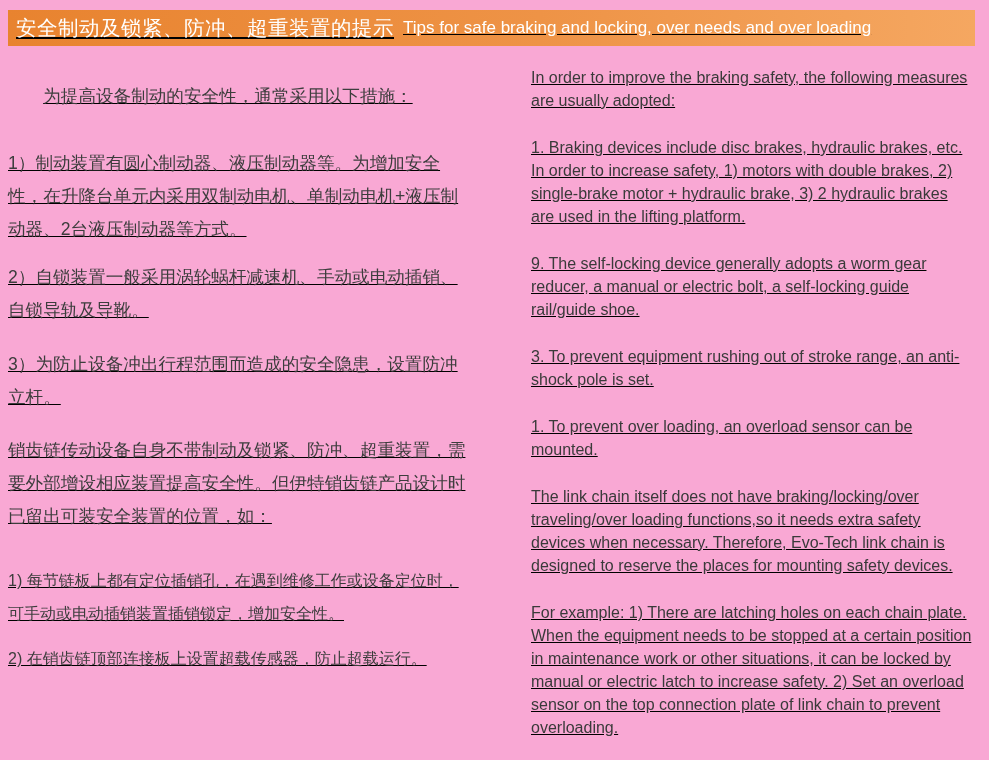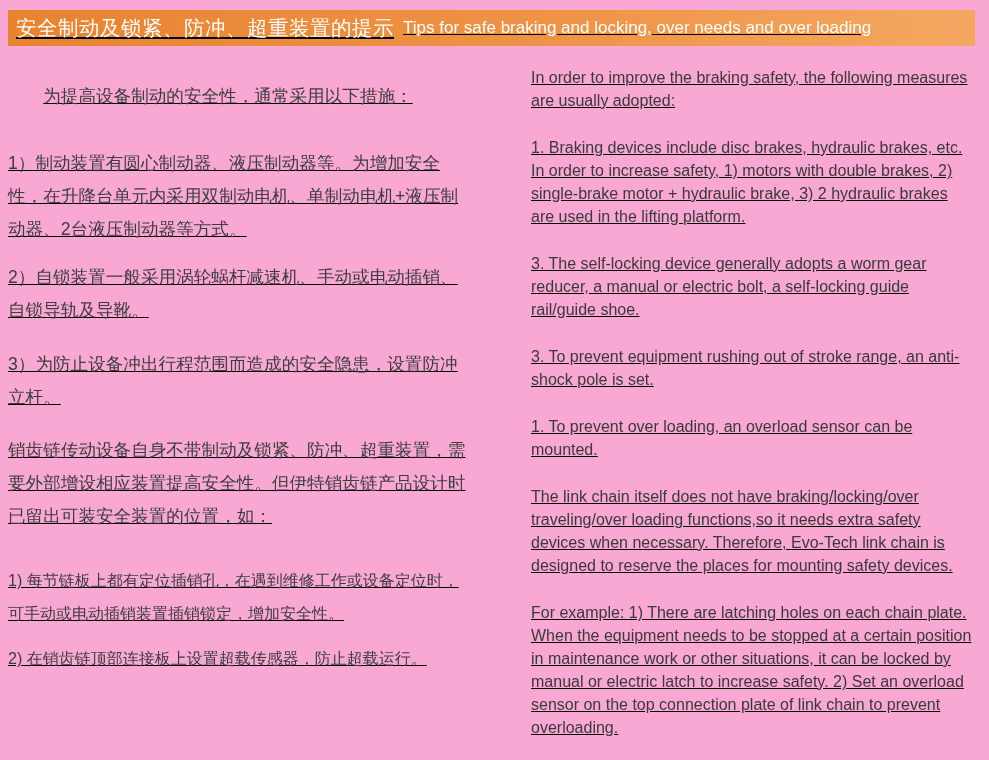--- a/index.html
+++ b/index.html
@@ -97,21 +97,21 @@
       <p id="zp2">2）自锁装置一般采用涡轮蜗杆减速机、手动或电动插销、自锁导轨及导靴。</p>
       <p id="zp3">3）为防止设备冲出行程范围而造成的安全隐患，设置防冲立杆。</p>
       <p id="zp5">销齿链传动设备自身不带制动及锁紧、防冲、超重装置，需要外部增设相应装置提高安全性。但伊特销齿链产品设计时已留出可装安全装置的位置，如：</p>
       <p id="zp6">1) 每节链板上都有定位插销孔，在遇到维修工作或设备定位时，可手动或电动插销装置插销锁定，增加安全性。</p>
       <p id="zp7">2) 在销齿链顶部连接板上设置超载传感器，防止超载运行。</p>
     </div>
 
     <div class="col-en">
       <p id="ep0">In order to improve the  braking safety, the following measures are usually adopted:</p>
       <p id="ep1">1. Braking devices include disc brakes, hydraulic brakes, etc. In order to increase safety, 1) motors with double brakes, 2) single-brake motor + hydraulic brake, 3) 2 hydraulic brakes are used in the lifting platform.</p>
-      <p id="ep2">3. The self-locking device generally adopts a worm gear reducer, a manual or electric bolt, a self-locking guide rail/guide shoe.</p>
+      <p id="ep2">9. The self-locking device generally adopts a worm gear reducer, a manual or electric bolt, a self-locking guide rail/guide shoe.</p>
       <p id="ep3">3. To prevent equipment rushing out of stroke range, an anti-shock pole is set.</p>
       <p id="ep4">1. To prevent over loading, an overload sensor can be mounted.</p>
       <p id="ep5">The link chain itself does not have braking/locking/over traveling/over loading functions,so it needs extra safety devices when necessary. Therefore, Evo-Tech link chain is designed to reserve the places for mounting safety devices.</p>
       <p id="ep6">For example: 1) There are latching holes on each chain plate. When the equipment needs to be stopped at a certain position in maintenance work or other situations, it can be locked by manual or electric latch to increase safety. 2) Set an overload sensor on the top connection plate of link chain to prevent overloading.</p>
     </div>
 
   </div>
 </div>
 
 </body></html>

